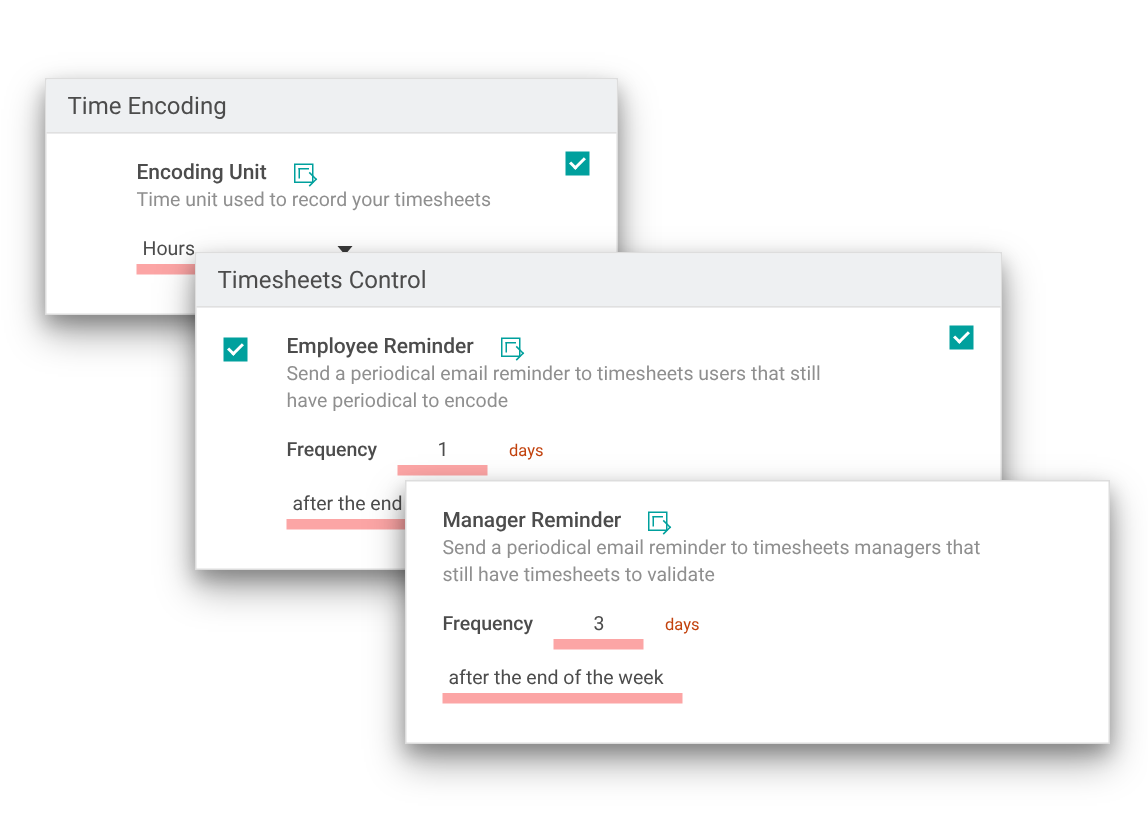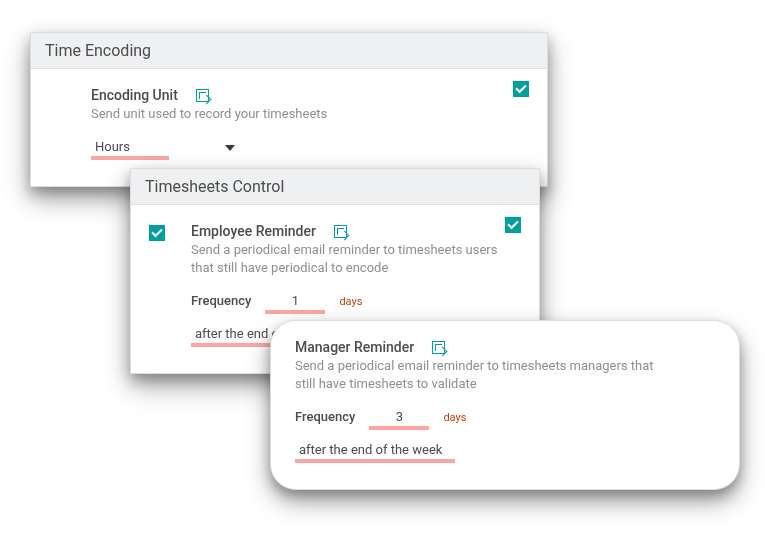--- a/index.html
+++ b/index.html
@@ -107,21 +107,21 @@
       margin-bottom: 10px;
     }
     .label {
       font-size: 13px;
       color: #4c4c4c;
       font-weight: 500;
       text-align: right;
     }
     .input-underline {
       border: none;
-      border-bottom: 4px solid #fca5a5;
+      border-bottom: 7px solid #fca5a5;
       font-size: 13px;
       color: #4c4c4c;
       background: transparent;
       padding: 2px 4px 2px 4px;
       font-family: inherit;
     }
     .input-num { width: 60px; text-align: center; }
     .input-hours { width: 78px; }
     .input-after { width: 160px; }
     .suffix {
@@ -132,39 +132,39 @@
       display: inline-block;
       width: 0; height: 0;
       border-left: 5px solid transparent;
       border-right: 5px solid transparent;
       border-top: 6px solid #3a3a3a;
       margin-left: 42px;
       vertical-align: middle;
       cursor: pointer;
     }
     
-    #p1 { left: 30px; top: 32px; width: 518px; }
-    #p2 { left: 130px; top: 168px; width: 410px; }
-    #p3 { left: 270px; top: 320px; width: 470px; border-radius: 26px; }
+    #p1 { left: 30px; top: 52px; width: 382px; }
+    #p2 { left: 130px; top: 168px; width: 538px; }
+    #p3 { left: 270px; top: 320px; width: 470px; }
     #p3 .panel-body { padding-left: 24px; }
   </style>
 </head>
 <body>
 
 <div class="panel" id="p1">
   <div class="panel-header">
     <span>Time Encoding</span>
   </div>
   <div class="panel-body">
     <span class="checkbox-right check"></span>
     <div class="title-row">
       <span class="title">Encoding Unit</span>
       <span class="link-icon"></span>
     </div>
-    <div class="desc">Send unit used to record your timesheets</div>
+    <div class="desc">Time unit used to record your timesheets</div>
     <div class="field-row">
       <input class="input-underline input-hours" value="Hours" style="">
       <span class="caret"></span>
     </div>
   </div>
 </div>
 
 <div class="panel" id="p2">
   <div class="panel-header">
     <span>Timesheets Control</span>

